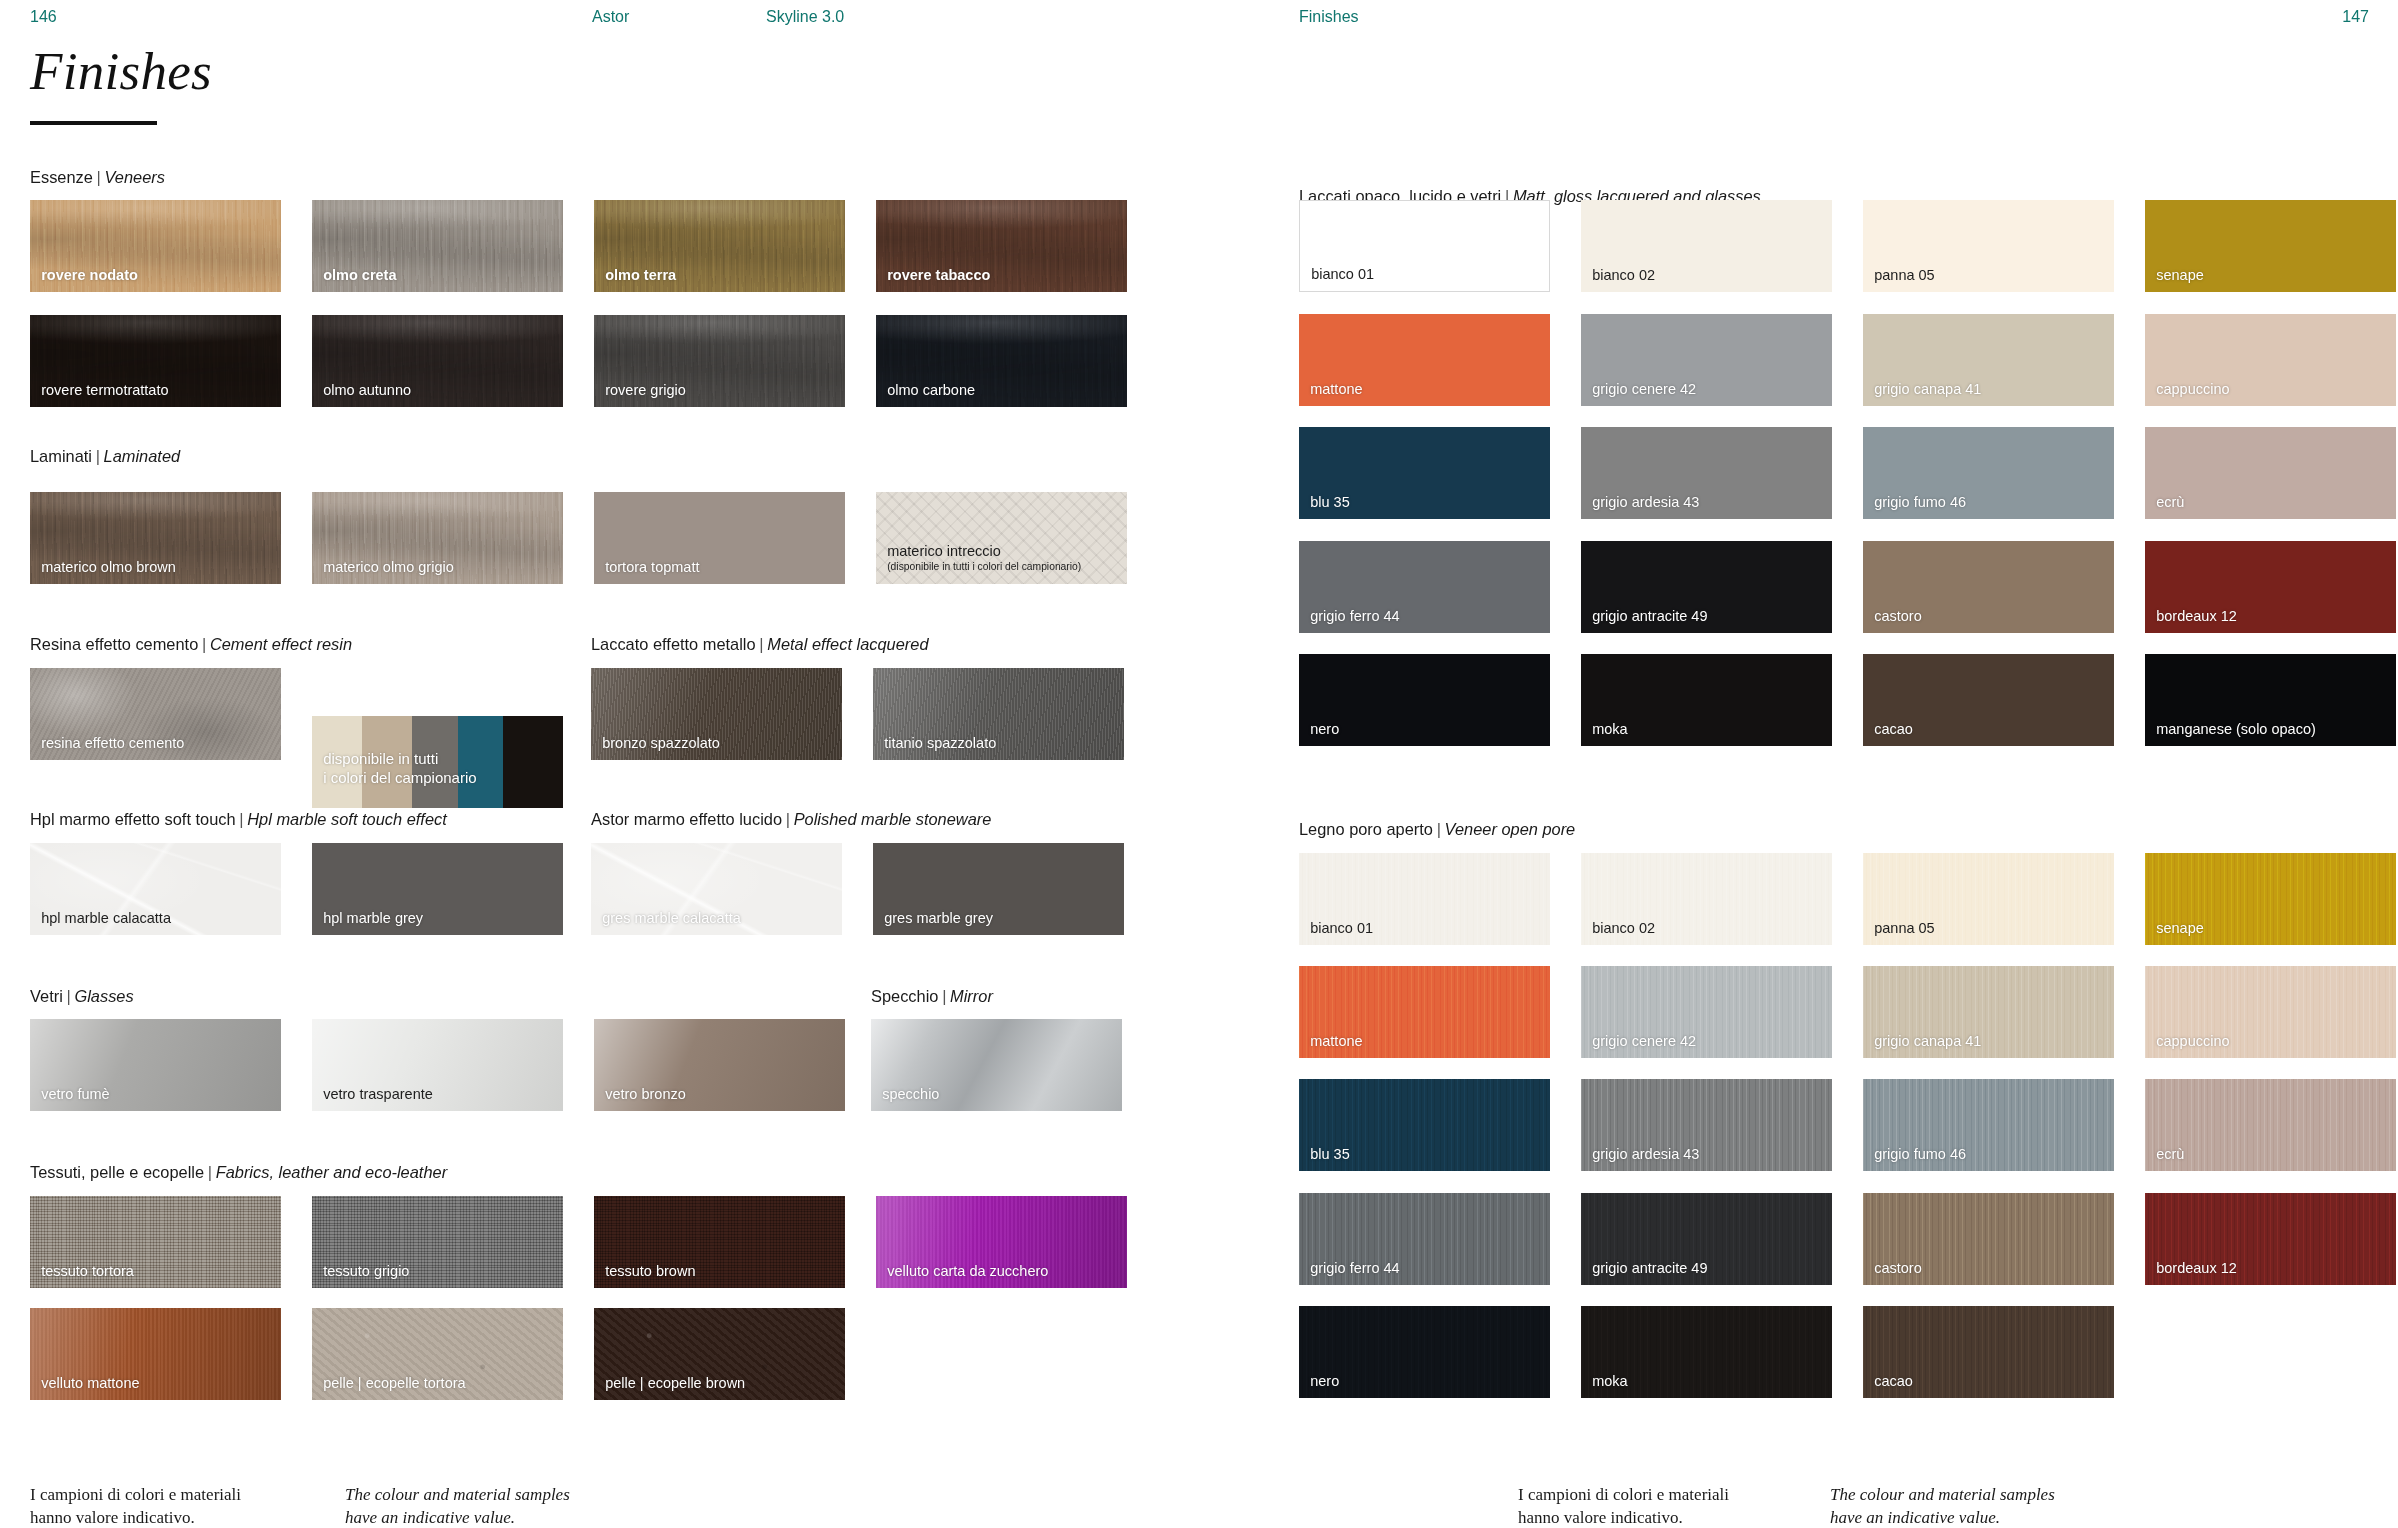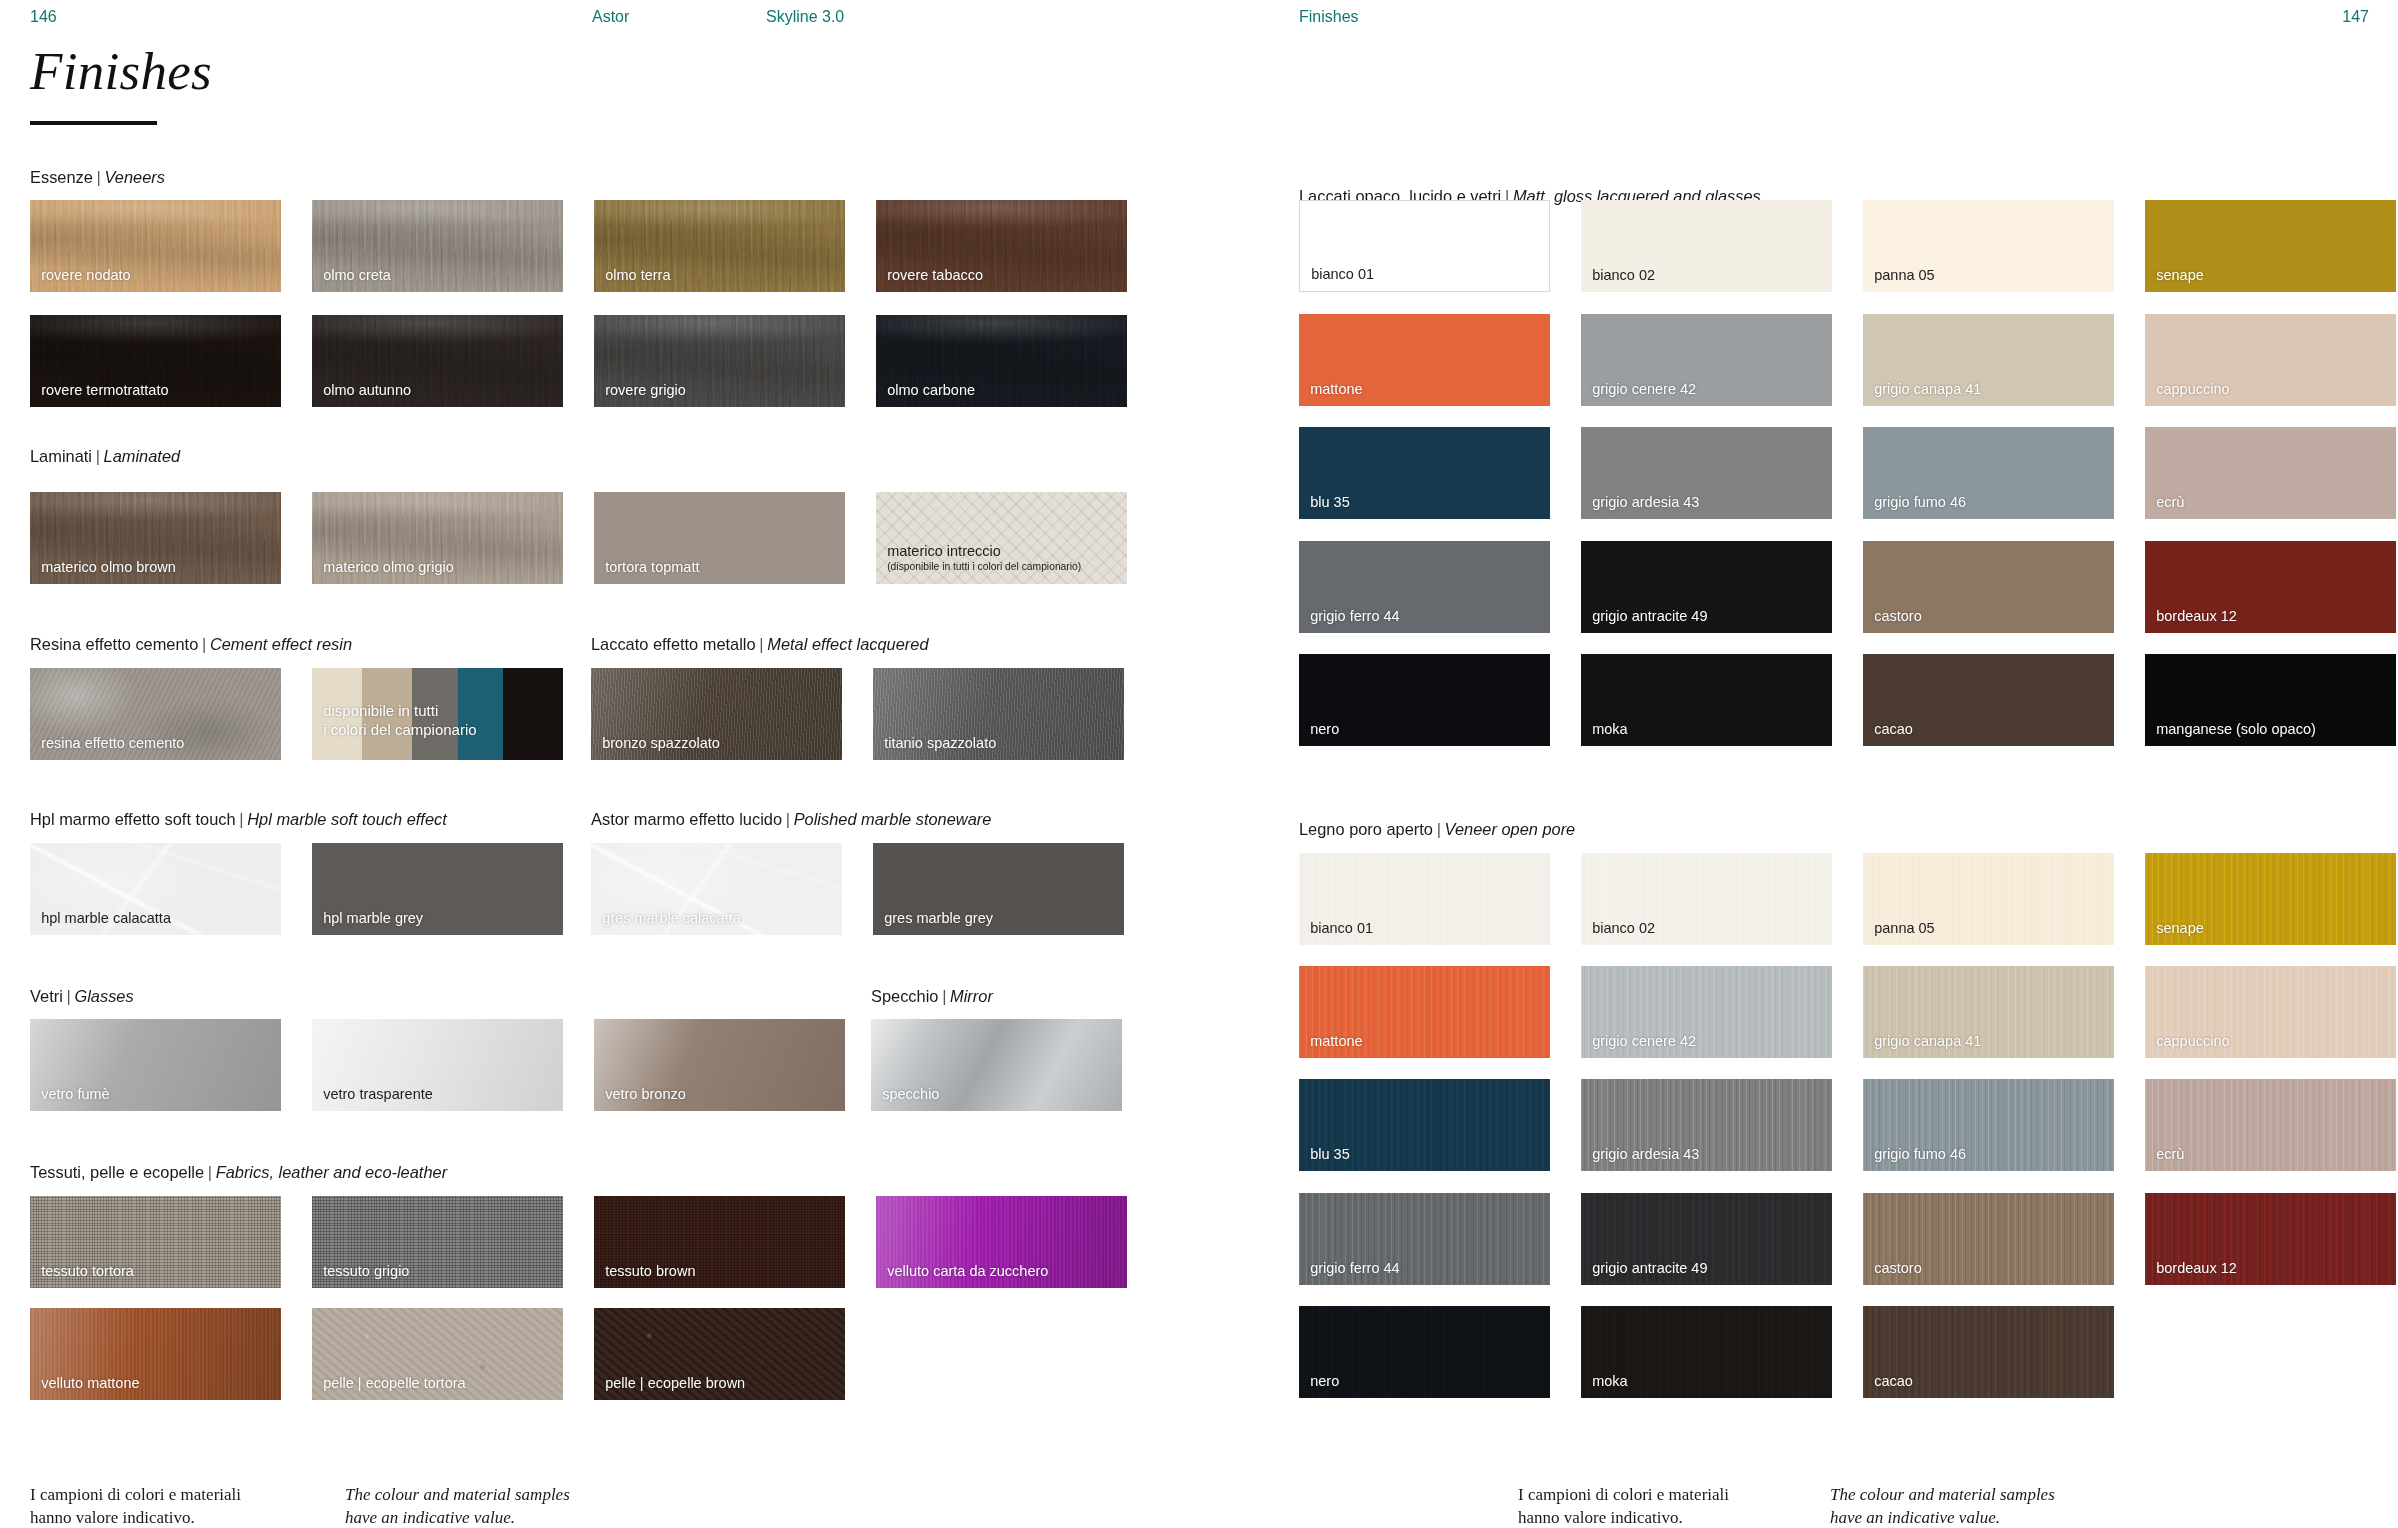--- a/index.html
+++ b/index.html
@@ -230,20 +230,21 @@
     position: absolute;
     inset: 0;
     z-index: 2;
     background:
       linear-gradient(100deg, rgba(255,255,255,.25), rgba(255,255,255,0) 40%, rgba(0,0,0,.22)),
       repeating-linear-gradient(90deg, rgba(0,0,0,.05) 0 1.9px, rgba(255,255,255,.05) 1.9px 3.7px);
   }
   .stripes5 {
     background: linear-gradient(90deg,
       #e4dcc9 0% 20%, #bfae97 20% 40%, #6f6c68 40% 58%, #1d5f73 58% 76%, #17120f 76% 100%);
+    margin-top: 48px;
   }
 
   
   .foot {
     position: absolute;
     font-size: 16px;
     line-height: 1.38;
     color: #1a1a1a;
   }
   .foot.it { font-family: "Liberation Serif", serif; font-style: italic; font-size: 17px; }
@@ -263,21 +264,21 @@
   </div>
 
   <div class="title-block">
     <div class="page-title">Finishes</div>
     <div class="title-rule"></div>
   </div>
 
   <div class="sec-head" style="position:absolute;left:30px;top:169px;">
     <span>Essenze</span><span class="sep">|</span><span class="it">Veneers</span>
   </div>
-  <div class="row" id="row-veneers-1" style="left:30px;top:200px;">
+  <div class="row" id="row-veneers-1" style="left:30px;top:200px;font-weight:bold;">
       <div class="sw grain" style="background: rgb(201, 161, 114);">
         <div class="sw-label">rovere nodato</div>
       </div>
       <div class="sw grain" style="background: rgb(155, 148, 140);">
         <div class="sw-label">olmo creta</div>
       </div>
       <div class="sw grain" style="background: rgb(138, 115, 64);">
         <div class="sw-label">olmo terra</div>
       </div>
       <div class="sw grain" style="background: rgb(91, 58, 44);">

